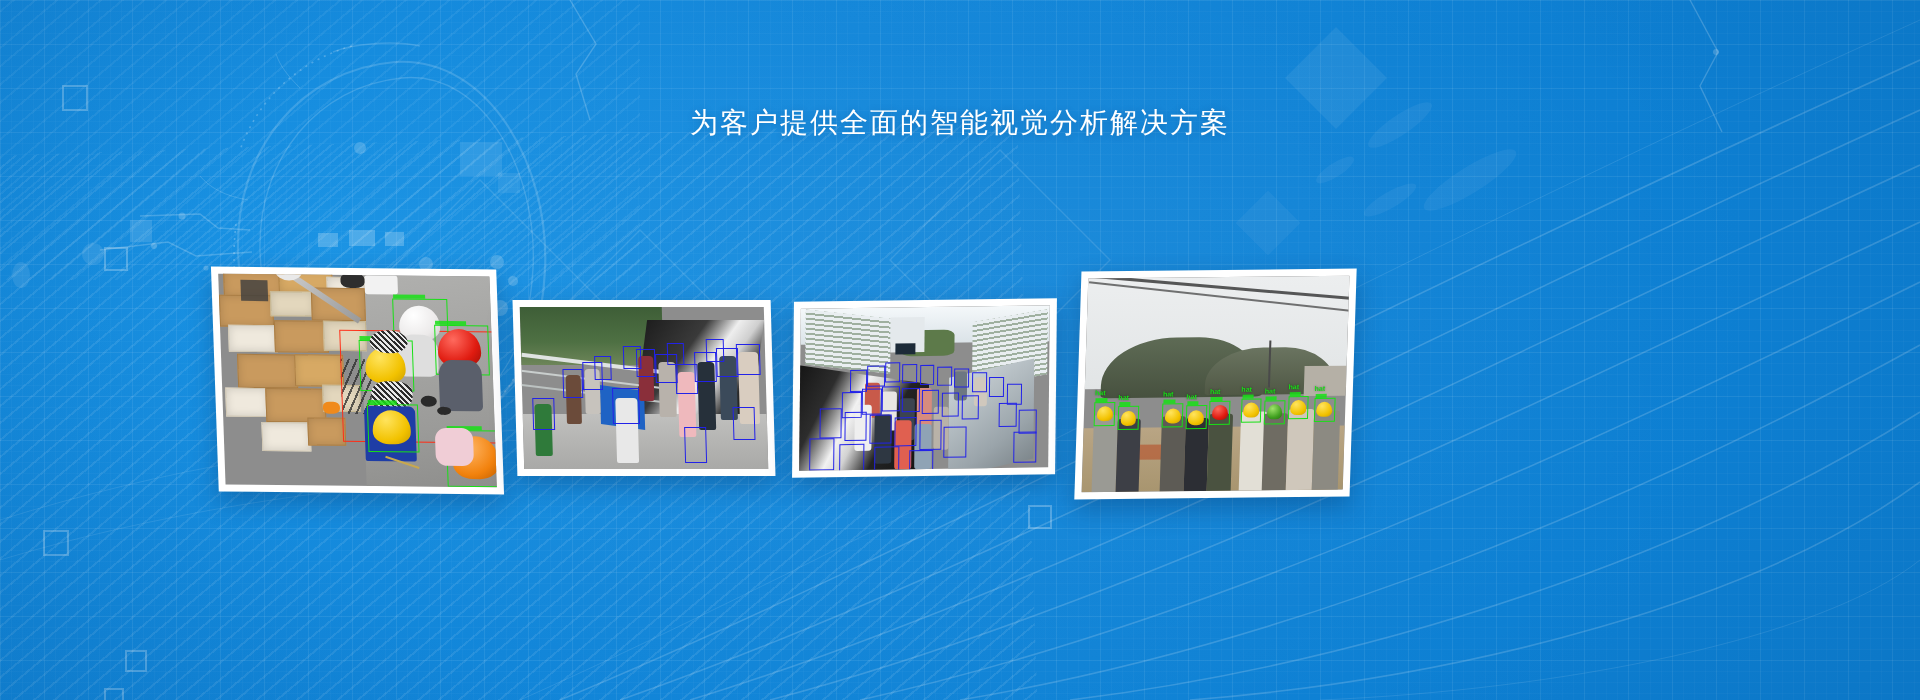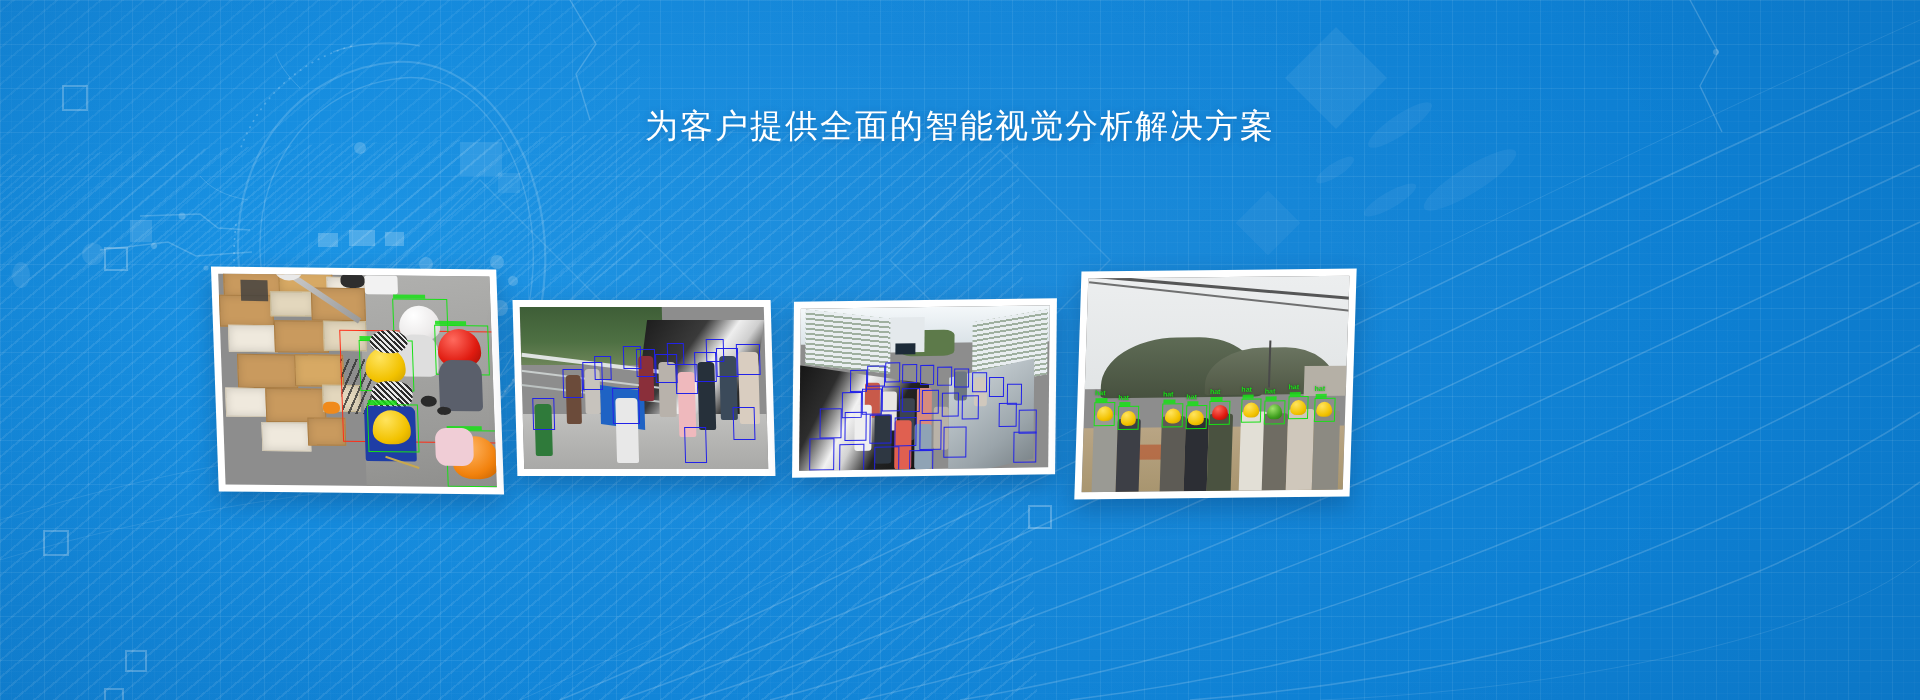--- a/index.html
+++ b/index.html
@@ -80,21 +80,21 @@
     color:#ffffff;
     font-size:50px;
     font-weight:bold;
     letter-spacing:2px;
     line-height:1.1;
     text-shadow:0 2px 10px rgba(0,52,104,.35);
   }
   .subtitle{
     margin-top:26px;
     color:#ffffff;
-    font-size:33px;
+    font-size:28px;
     font-weight:normal;
     letter-spacing:2px;
     text-shadow:0 1px 7px rgba(0,52,104,.28);
   }
 
   
   .strip{
     position:absolute; left:0; top:258px; width:1920px; height:270px;
     z-index:5;
   }

